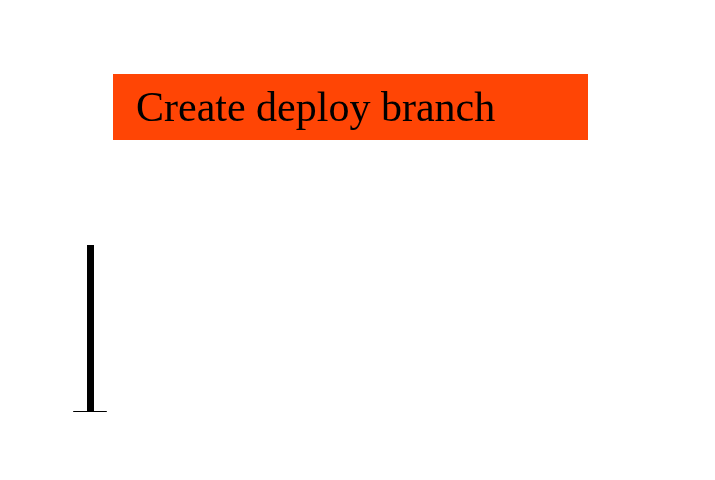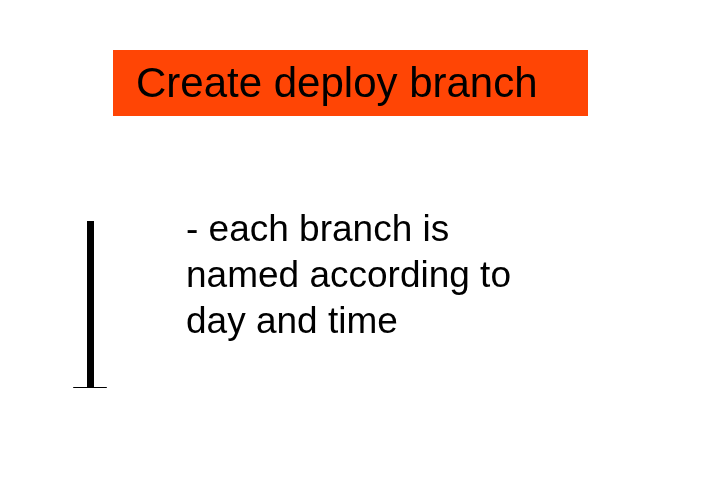--- a/index.html
+++ b/index.html
@@ -10,21 +10,22 @@
     --background: #FFFFFF;
   }
   * { margin: 0; padding: 0; box-sizing: border-box; }
   html, body { background: #fff; }
   .canvas {
     position: relative;
     width: 715px;
     height: 388px;
     background: var(--background);
     overflow: hidden;
-    font-family: Liberation Sans, sans-serif;
+    font-family: Liberation Serif, serif;
+    margin-top: 24px;
   }
   .deploy-box {
     position: absolute;
     left: 113px;
     top: 50px;
     width: 475px;
     height: 66px;
     background: var(--box-fill);
     color: var(--box-text);
     display: flex;
@@ -76,19 +77,14 @@
 
   <div class="deploy-box">
     <span>Create deploy branch</span>
   </div>
 
   <div class="down-arrow">
     <div class="arrow-line"></div>
     <div class="arrow-head"></div>
   </div>
 
-  <div class="note">
-    <div>- each branch is</div>
-    <div>named according to</div>
-    <div>day and time</div>
-  </div>
 
 </div>
 
 </body></html>

